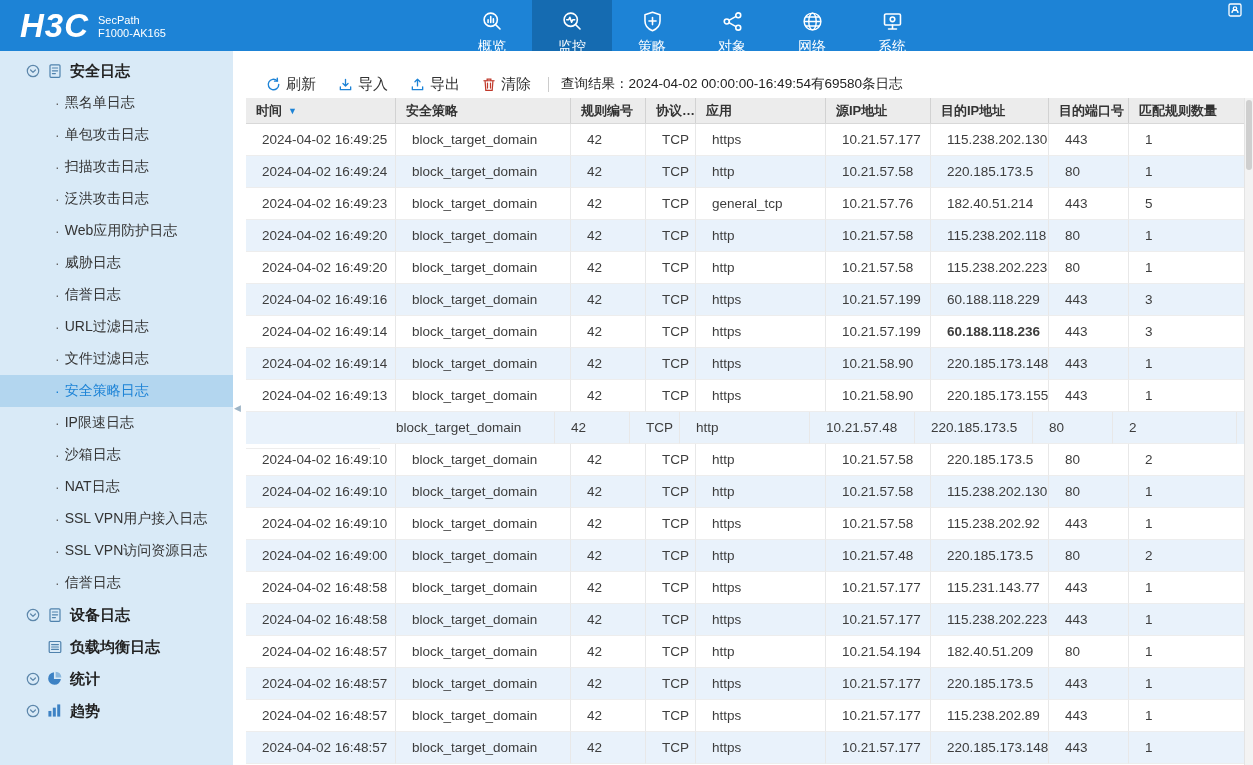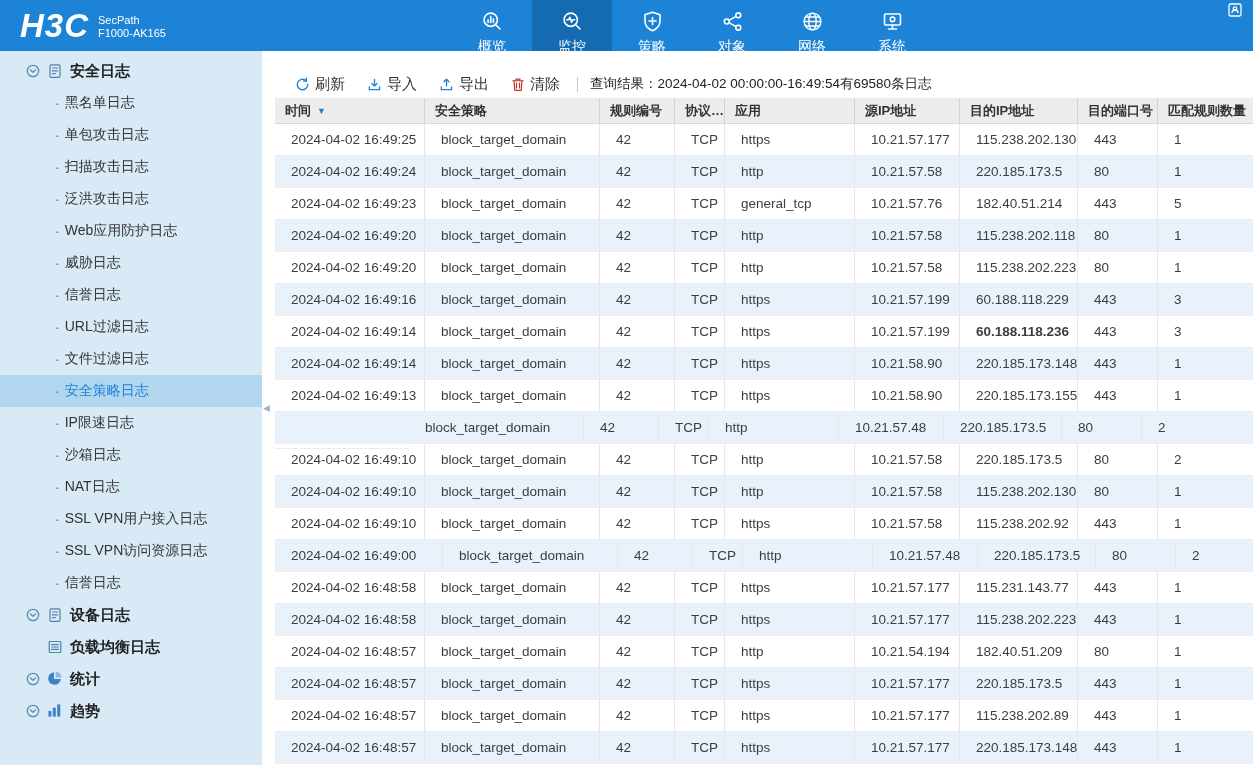--- a/index.html
+++ b/index.html
@@ -13,21 +13,21 @@
   .brand-sub { display:flex; flex-direction:column; font-size:11px; line-height:13px; margin-top:3px; }
   .topnav { position:absolute; left:452px; top:0; height:51px; display:flex; }
   .nav-item { width:80px; display:flex; flex-direction:column; align-items:center; justify-content:center;
     gap:1px; color:#fff; cursor:pointer; padding-top:15px; }
   .nav-item.active { background:rgba(8,62,110,0.35); }
   .nav-label { font-size:14px; }
   .topbar-right { position:absolute; right:10px; top:2px; cursor:pointer; }
 
   
   .main { display:flex; height:714px; }
-  .sidebar { width:262px; background:#d9eaf7; padding-top:4px; overflow:hidden; flex:none;text-align:right; }
+  .sidebar { width:233px; background:#d9eaf7; padding-top:4px; overflow:hidden; flex:none;text-align:right; }
   .gutter { width:13px; background:#fff; position:relative; flex:none; }
   .collapse { position:absolute; top:50%; left:1px; transform:translateY(-50%);
     font-size:9px; color:#9db4c6; cursor:pointer; }
   .content { flex:1; background:#fff; position:relative; padding-top:19px; display:flex; flex-direction:column; }
 
   
   .sgroup { height:32px; display:flex; align-items:center; padding-left:26px; gap:7px;
     font-size:15px; font-weight:600; color:#222; cursor:pointer; }
   .expander { width:14px; height:14px; display:inline-flex; }
   .gicon { width:16px; height:16px; display:inline-flex; }
@@ -488,21 +488,21 @@
               <div class="cell" style="width: 175px;">block_target_domain</div>
               <div class="cell" style="width: 75px;">42</div>
               <div class="cell" style="width: 50px;">TCP</div>
               <div class="cell" style="width: 130px;">https</div>
               <div class="cell" style="width: 105px;">10.21.57.58</div>
               <div class="cell" style="width: 118px;">115.238.202.92</div>
               <div class="cell" style="width: 80px;">443</div>
               <div class="cell" style="width: 124px;">1</div>
             </div>
             <div class="row alt">
-              <div class="cell" style="width: 168px;">2024-04-02 16:49:00</div>
+              <div class="cell" style="width: 150px;">2024-04-02 16:49:00</div>
               <div class="cell" style="width: 175px;">block_target_domain</div>
               <div class="cell" style="width: 75px;">42</div>
               <div class="cell" style="width: 50px;">TCP</div>
               <div class="cell" style="width: 130px;">http</div>
               <div class="cell" style="width: 105px;">10.21.57.48</div>
               <div class="cell" style="width: 118px;">220.185.173.5</div>
               <div class="cell" style="width: 80px;">80</div>
               <div class="cell" style="width: 124px;">2</div>
             </div>
             <div class="row">

